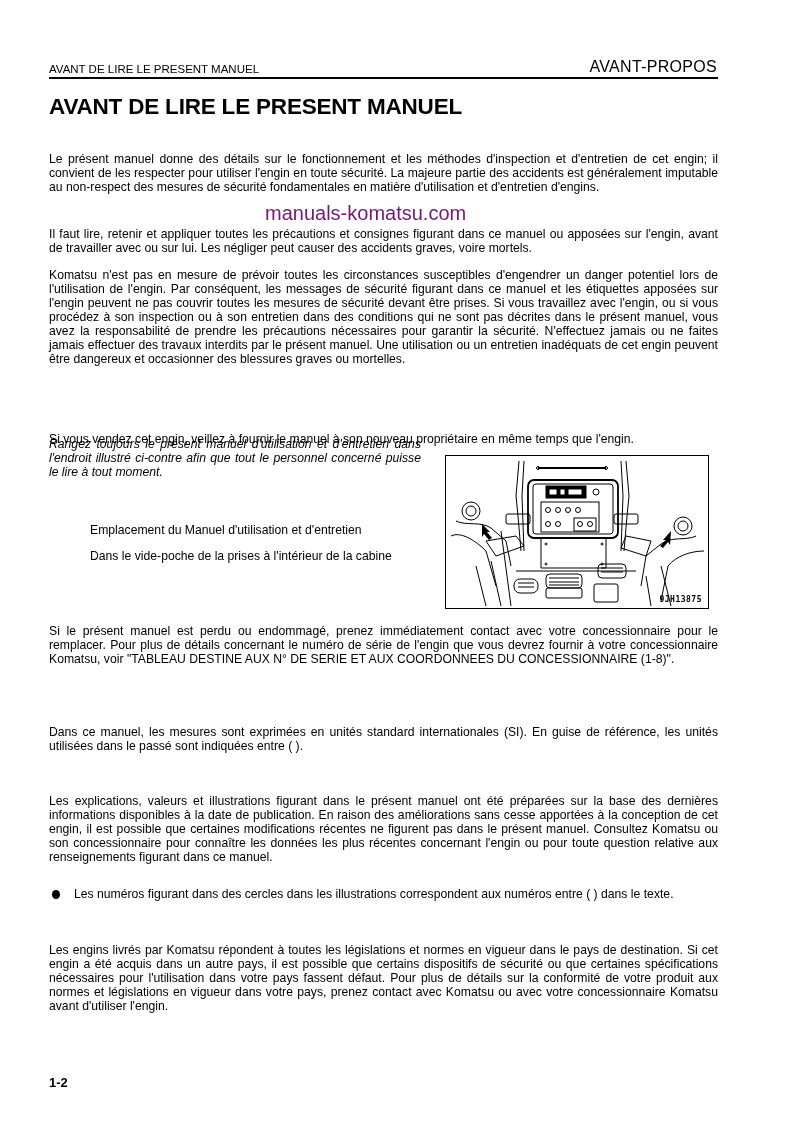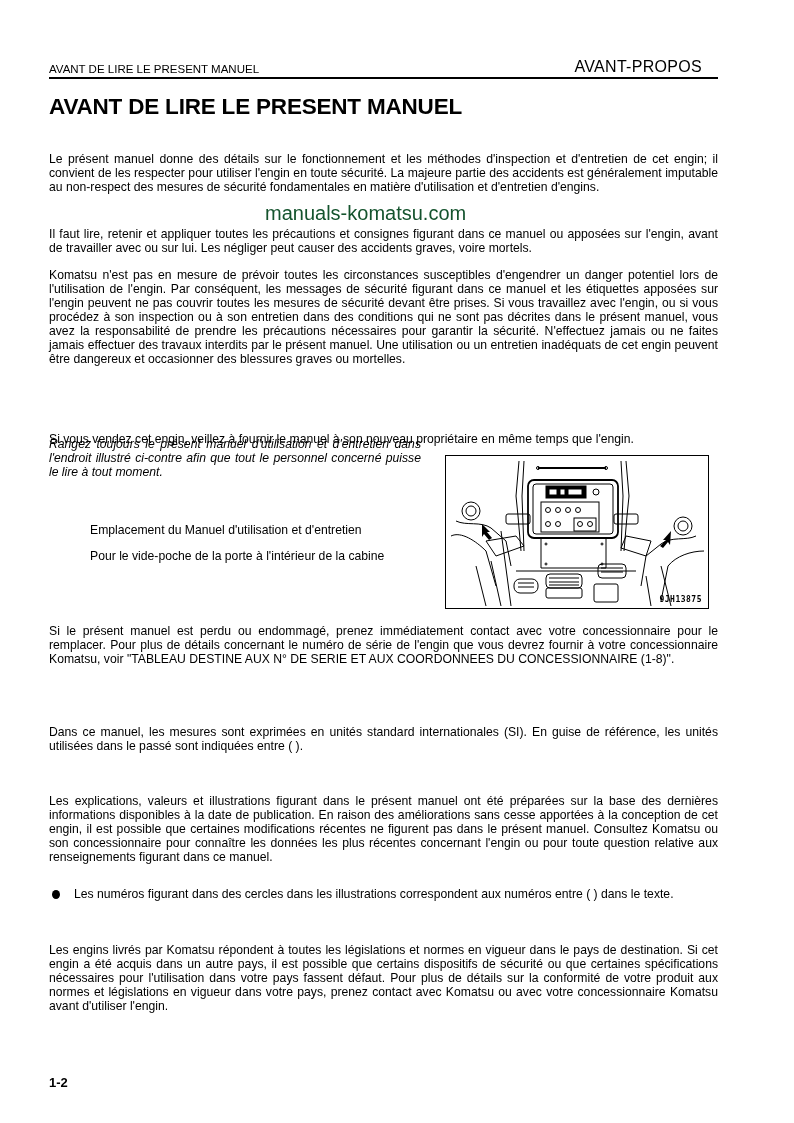--- a/index.html
+++ b/index.html
@@ -10,34 +10,34 @@
   }
   .running-header {
     position: absolute; left: 49px; top: 57px; width: 669px; height: 20px;
     border-bottom: 2px solid #000;
   }
   .running-left {
     position: absolute; left: 0; bottom: 2px;
     font-size: 11.5px; letter-spacing: 0;
   }
   .running-right {
-    position: absolute; right: 16px; bottom: 1px;
+    position: absolute; right: 1px; bottom: 1px;
     font-size: 16px; letter-spacing: 0.3px;
   }
   .page-title {
     position: absolute; left: 49px; top: 94px; margin: 0;
     font-size: 22.5px; font-weight: bold; letter-spacing: -0.2px;
   }
   .para {
     position: absolute; left: 49px; width: 669px; margin: 0;
     font-size: 12.2px; line-height: 14px; text-align: justify;
   }
   .watermark {
     position: absolute; left: 265px; top: 202px;
-    font-size: 20px; color: #14532d;
+    font-size: 20px; color: #701a75;
   }
   .para-narrow { width: 372px; }
   .caption {
     position: absolute; left: 90px; font-size: 12.2px; margin: 0;
   }
   .figure {
     position: absolute; left: 445px; top: 455px; width: 264px; height: 154px;
     border: 1.5px solid #000; box-sizing: border-box; background: #fff;
   }
   .figure svg { position: absolute; left: 0; top: 0; }
@@ -76,21 +76,21 @@
 
 <p class="para" style="top:227px;">Il faut lire, retenir et appliquer toutes les précautions et consignes figurant dans ce manuel ou apposées sur l'engin, avant de travailler avec ou sur lui. Les négliger peut causer des accidents graves, voire mortels.</p>
 
 <p class="para" style="top:268px;">Komatsu n'est pas en mesure de prévoir toutes les circonstances susceptibles d'engendrer un danger potentiel lors de l'utilisation de l'engin. Par conséquent, les messages de sécurité figurant dans ce manuel et les étiquettes apposées sur l'engin peuvent ne pas couvrir toutes les mesures de sécurité devant être prises. Si vous travaillez avec l'engin, ou si vous procédez à son inspection ou à son entretien dans des conditions qui ne sont pas décrites dans le présent manuel, vous avez la responsabilité de prendre les précautions nécessaires pour garantir la sécurité. N'effectuez jamais ou ne faites jamais effectuer des travaux interdits par le présent manuel. Une utilisation ou un entretien inadéquats de cet engin peuvent être dangereux et occasionner des blessures graves ou mortelles.</p>
 
 <p class="para" style="top:432px;">Si vous vendez cet engin, veillez à fournir le manuel à son nouveau propriétaire en même temps que l'engin.</p>
 
 <p class="para para-narrow" style="top:437px;font-style:italic;">Rangez toujours le présent manuel d'utilisation et d'entretien dans l'endroit illustré ci-contre afin que tout le personnel concerné puisse le lire à tout moment.</p>
 
 <p class="caption" style="top:523px;text-align:center;">Emplacement du Manuel d'utilisation et d'entretien</p>
-<p class="caption" style="top:549px;">Pour le vide-poche de la porte à l'intérieur de la cabine</p>
+<p class="caption" style="top:549px;">Dans le vide-poche de la prises à l'intérieur de la cabine</p>
 
 <div class="figure">
   <svg width="264" height="154" viewBox="0 0 264 154">
     <g fill="none" stroke="#000" stroke-width="1">
 
       <path d="M92 12 L160 12" stroke-width="2"></path>
       <circle cx="92" cy="12" r="1.5"></circle>
         <circle cx="160" cy="12" r="1.5"></circle>
 
       <path d="M73 5 L70 40 L72 60 L75 95"></path>

